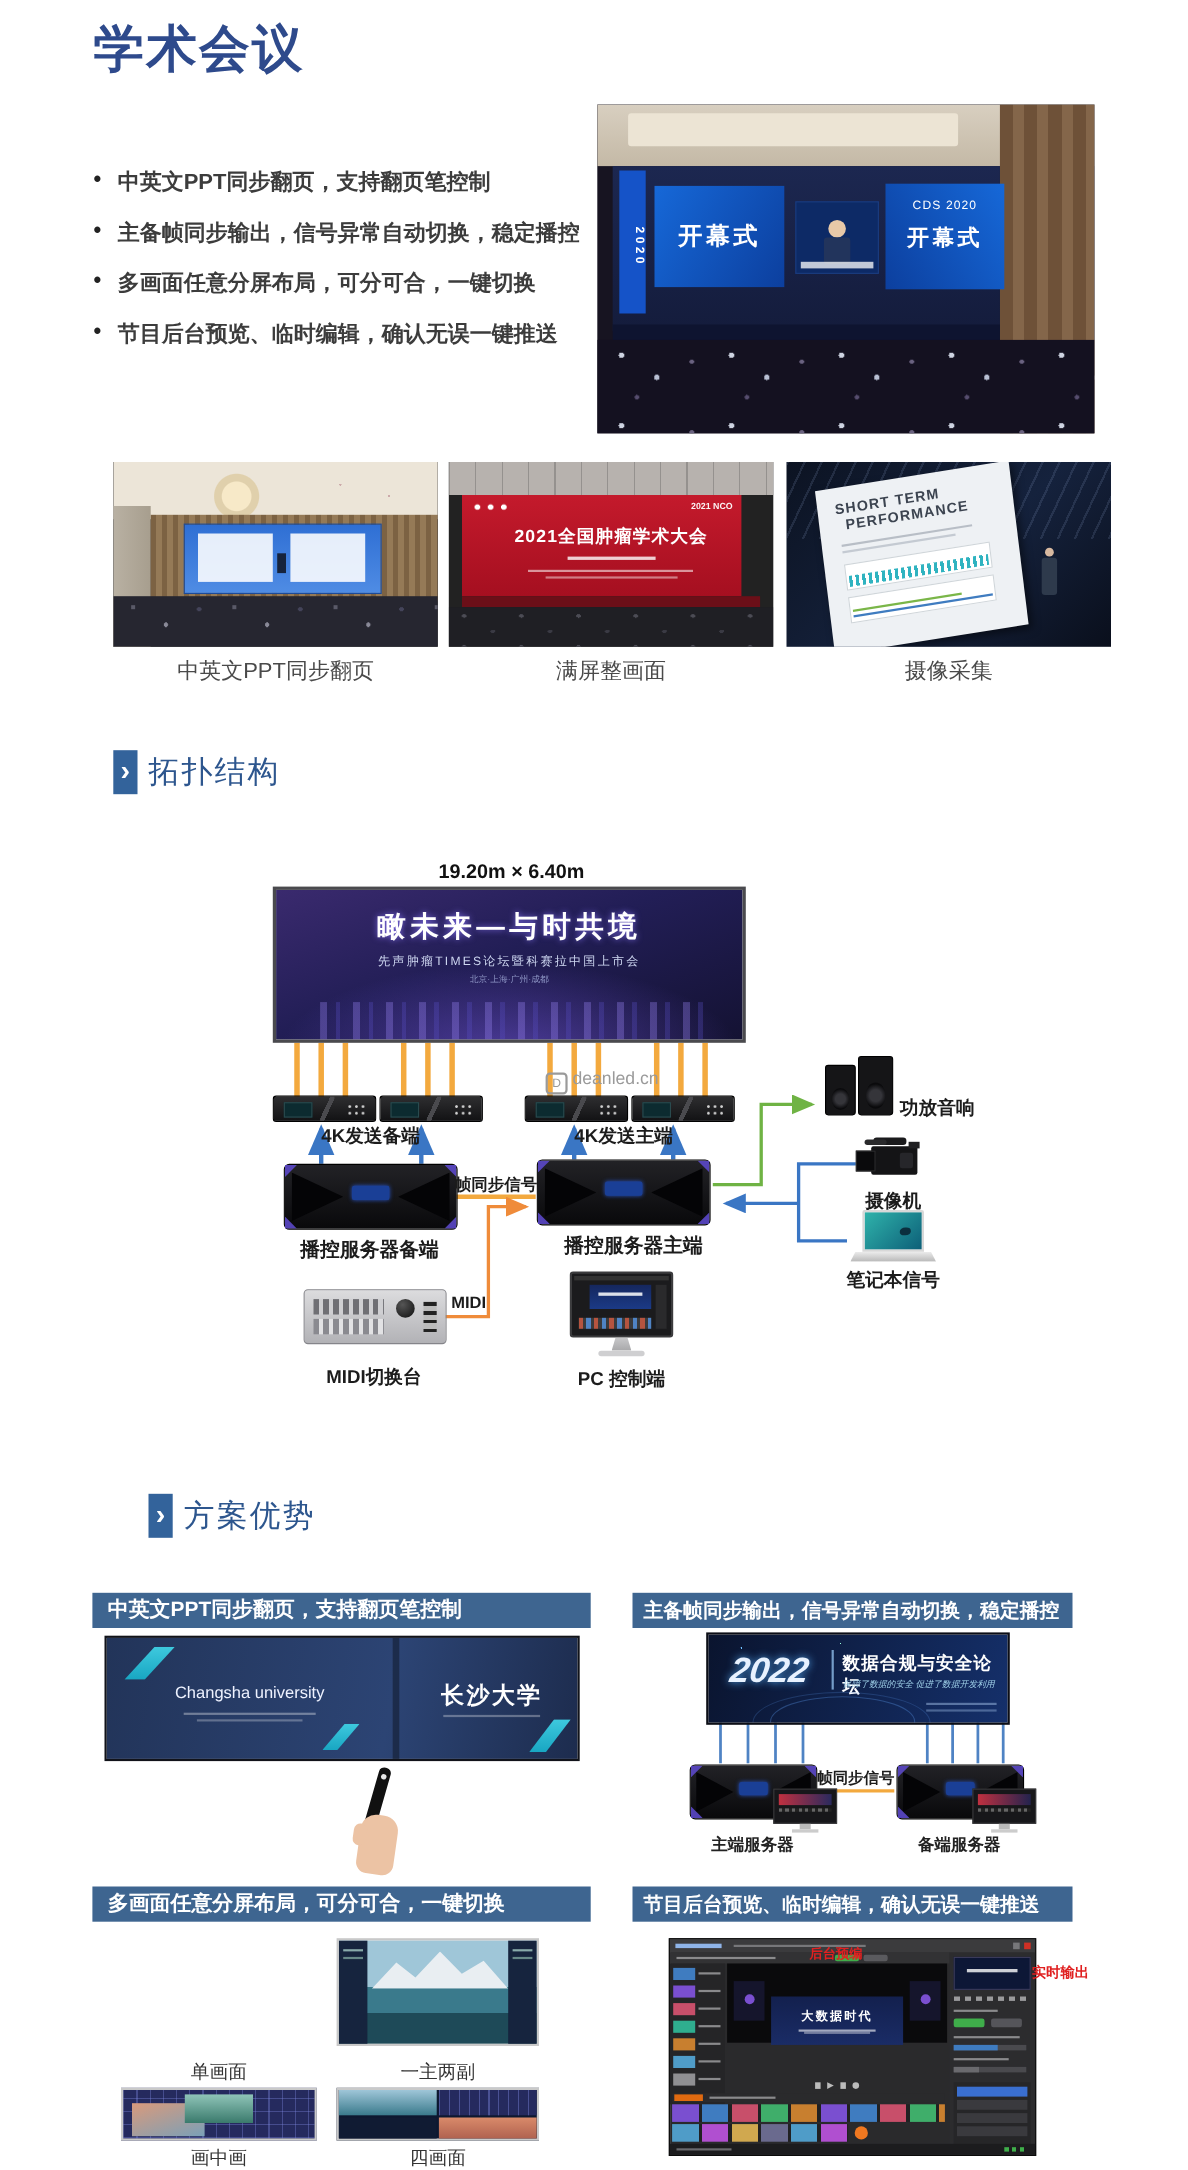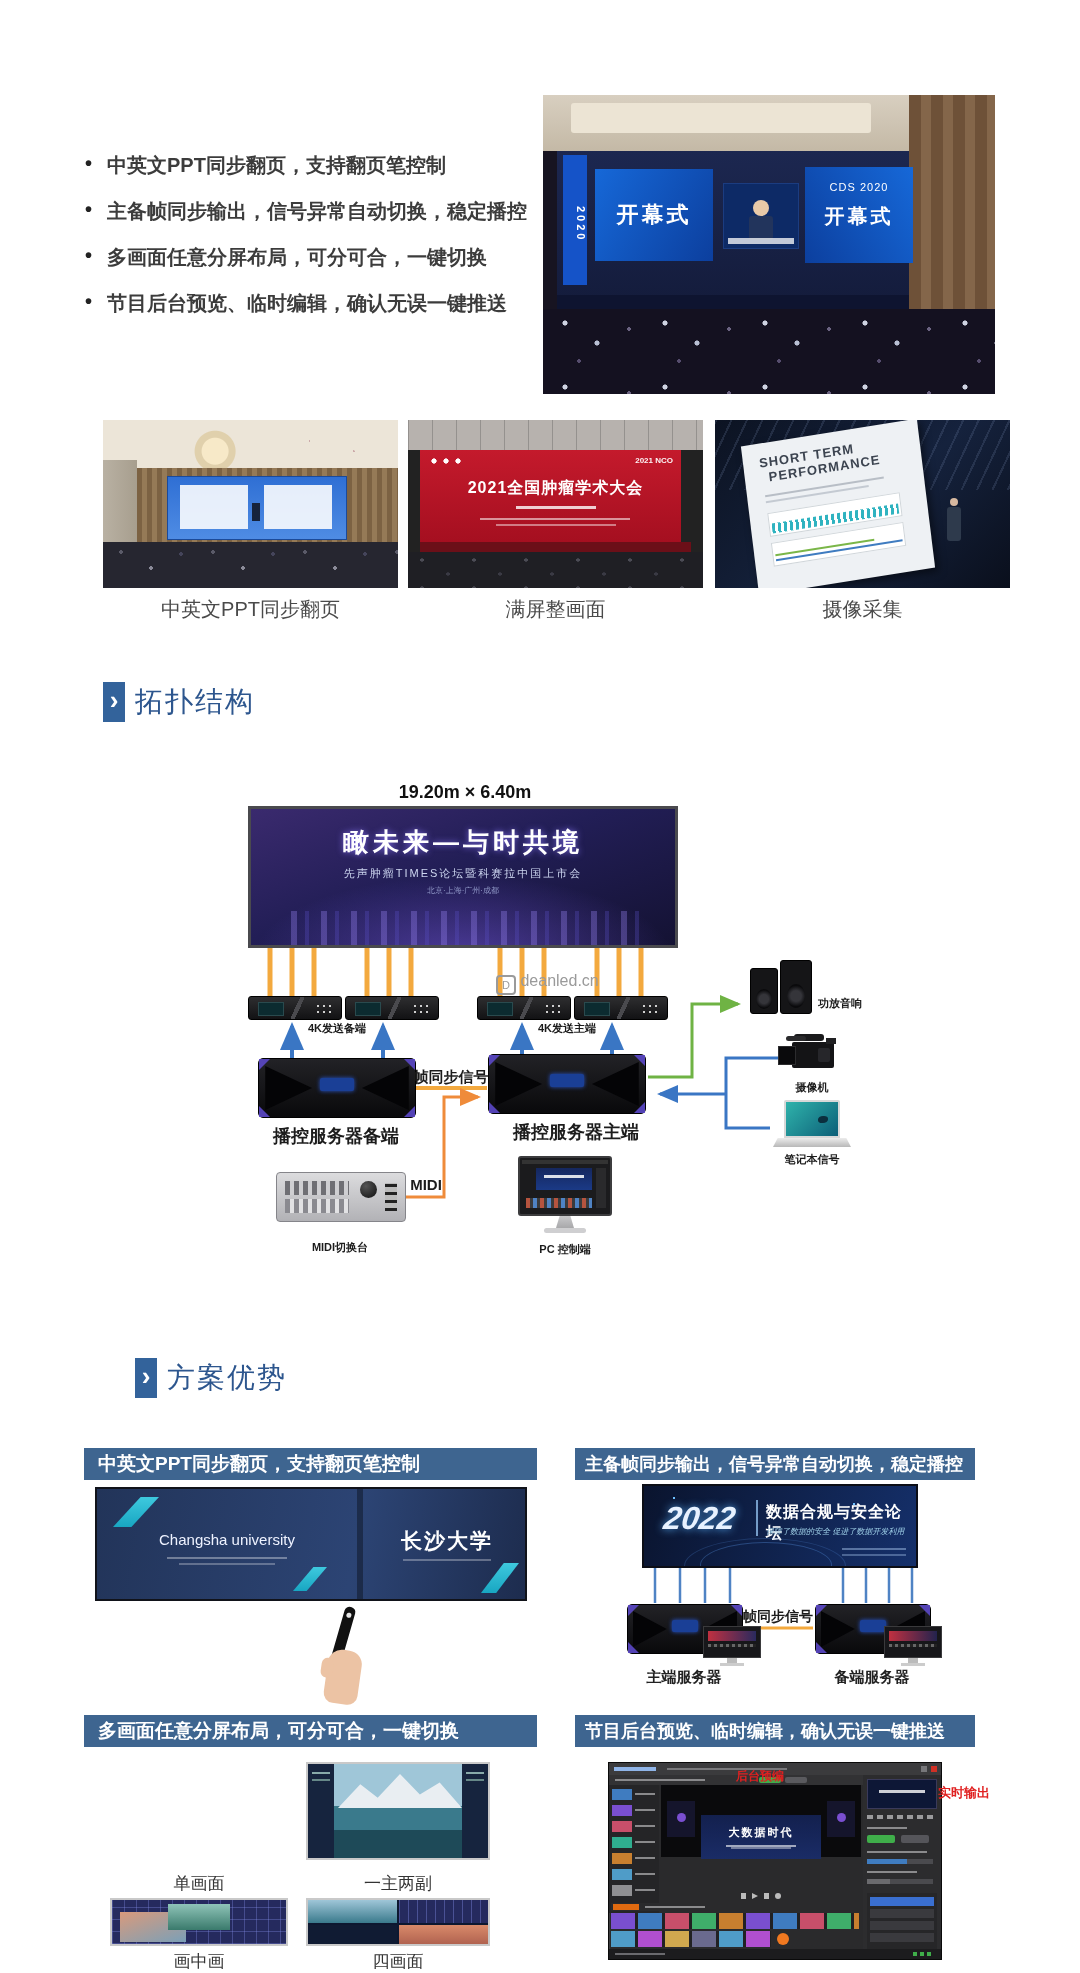--- a/index.html
+++ b/index.html
@@ -14,21 +14,21 @@
   .sec-chev::after{content:"›";color:#fff;font-size:26px;font-weight:bold;line-height:1;margin-top:-4px;}
   .sec-label{font-size:28px;color:#2d568e;letter-spacing:2px;}
   
   .feat{left:85px;top:152px;width:470px;}
   .feat-item{position:relative;padding-left:22px;font-size:20px;font-weight:bold;color:#3c3c3c;margin-bottom:19px;}
   .feat-item::before{content:"•";position:absolute;left:0;top:0;color:#222;}
   
   .photo{overflow:hidden;background:#222;}
   .caption{font-size:20px;color:#4a4a4a;}
   
-  .t-label{font-size:11px;font-weight:bold;color:#1c1c1c;}
+  .t-label{font-size:17px;font-weight:bold;color:#1c1c1c;}
   .sender{background:linear-gradient(#2e2e30,#121214);border:1px solid #000;border-radius:3px;}
   .sender .s-scr{position:absolute;left:10%;top:22%;width:26%;height:56%;background:#0c2b30;border:1px solid #2a4a4e;}
   .sender .s-slash{position:absolute;left:46%;top:0;width:14%;height:100%;background:linear-gradient(115deg,transparent 40%,#4a4a4e 40%,#4a4a4e 60%,transparent 60%);}
   .sender .s-dots{position:absolute;right:8%;top:25%;width:20%;height:50%;
      background-image:radial-gradient(circle,#cfcfcf 1px,transparent 1.4px);background-size:6px 6px;}
   .server{background:linear-gradient(#222226,#09090b);border:1px solid #000;border-radius:5px;}
   .server .vent-l{position:absolute;left:4%;top:12%;bottom:12%;width:30%;background:#040406;clip-path:polygon(0 0,100% 50%,0 100%);}
   .server .vent-r{position:absolute;right:4%;top:12%;bottom:12%;width:30%;background:#040406;clip-path:polygon(100% 0,0 50%,100% 100%);}
   .server .srv-scr{position:absolute;left:39%;top:32%;width:22%;height:24%;background:#1a3f96;box-shadow:0 0 4px #2a56c8;border-radius:2px;}
   .server .c{position:absolute;width:11px;height:11px;background:#5b48c8;opacity:.9;}
@@ -111,20 +111,21 @@
         <line x1="866" y1="1566" x2="866" y2="1603"></line>
       <line x1="889" y1="1566" x2="889" y2="1603"></line>
         <line x1="912" y1="1566" x2="912" y2="1603"></line>
     </g>
     <line x1="742" y1="1628" x2="813" y2="1628" stroke="#f3a93e" stroke-width="3"></line>
 
     <line x1="760" y1="1784" x2="760" y2="1814" stroke="#e02020" stroke-width="1.5"></line>
     <line x1="936" y1="1792" x2="918" y2="1792" stroke="#e02020" stroke-width="1.5"></line>
   </svg>
 
+  <div class="abs page-title">学术会议</div>
 
   <div class="abs feat">
     <div class="feat-item">中英文PPT同步翻页，支持翻页笔控制</div>
     <div class="feat-item">主备帧同步输出，信号异常自动切换，稳定播控</div>
     <div class="feat-item">多画面任意分屏布局，可分可合，一键切换</div>
     <div class="feat-item">节目后台预览、临时编辑，确认无误一键推送</div>
   </div>
 
   <div class="abs photo" style="left:543px;top:95px;width:452px;height:299px;background:#171421;">
     <div class="abs" style="left:0;top:0;width:452px;height:56px;background:linear-gradient(#d8cfc0,#c4b9a6);"></div>
@@ -160,21 +161,21 @@
       <div class="abs" style="left:12px;top:8px;width:68px;height:44px;background:rgba(255,255,255,.88);"></div>
       <div class="abs" style="left:96px;top:8px;width:68px;height:44px;background:rgba(255,255,255,.88);"></div>
       <div class="abs" style="left:84px;top:26px;width:8px;height:18px;background:#16233c;"></div>
     </div>
     <div class="abs" style="left:0;top:122px;width:295px;height:46px;background-color:#262630;
       background-image:radial-gradient(4px 4px at 18px 10px,#5a5a68 50%,transparent 52%),radial-gradient(4px 4px at 48px 26px,#8a8a98 50%,transparent 52%),radial-gradient(4px 4px at 78px 12px,#44445a 50%,transparent 52%);background-size:92px 40px;"></div>
   </div>
 
   <div class="abs photo" style="left:408px;top:420px;width:295px;height:168px;">
     <div class="abs" style="left:0;top:0;width:295px;height:30px;background:#b7b2ae;background-image:repeating-linear-gradient(90deg,rgba(60,60,60,.28) 0 1px,transparent 1px 24px);"></div>
-    <div class="abs" style="left:12px;top:30px;width:261px;height:92px;background:linear-gradient(#c41a2c,#a50f20);">
+    <div class="abs" style="left:12px;top:30px;width:238px;height:92px;background:linear-gradient(#c41a2c,#a50f20);padding-left:16px;">
       <div class="abs" style="left:8px;top:7px;width:34px;height:7px;background-image:radial-gradient(circle,#fff 2.4px,transparent 2.8px);background-size:12px 8px;"></div>
       <div class="abs" style="right:8px;top:6px;font-size:8px;color:rgba(255,255,255,.95);font-weight:bold;">2021 NCO</div>
       <div class="abs tc" style="left:0;top:28px;width:271px;font-size:16px;font-weight:bold;color:#fff;letter-spacing:1px;">2021全国肿瘤学术大会</div>
       <div class="abs" style="left:96px;top:56px;width:80px;height:3px;background:rgba(255,255,255,.8);"></div>
       <div class="abs" style="left:60px;top:68px;width:150px;height:2px;background:rgba(255,255,255,.55);"></div>
       <div class="abs" style="left:76px;top:74px;width:120px;height:2px;background:rgba(255,255,255,.45);"></div>
     </div>
     <div class="abs" style="left:12px;top:122px;width:271px;height:10px;background:#6b0f18;"></div>
     <div class="abs" style="left:0;top:132px;width:295px;height:36px;background-color:#1f1f24;
       background-image:radial-gradient(4px 3px at 14px 8px,#4c4c55 50%,transparent 55%),radial-gradient(4px 3px at 40px 22px,#3a3a44 50%,transparent 55%);background-size:52px 28px;"></div>

